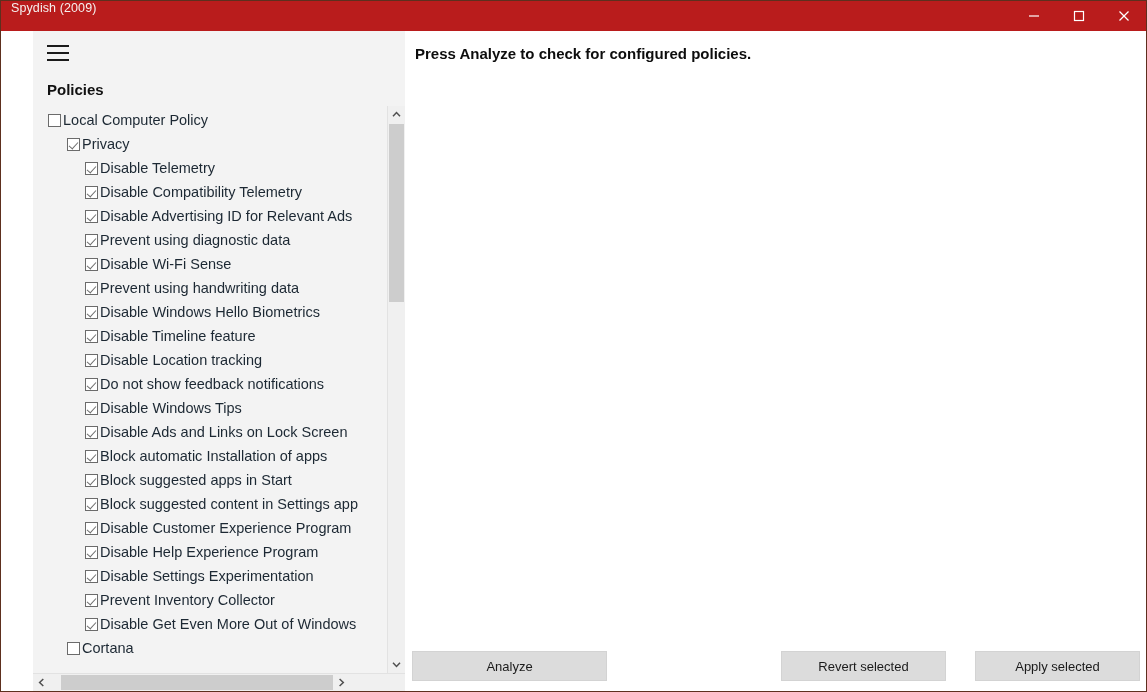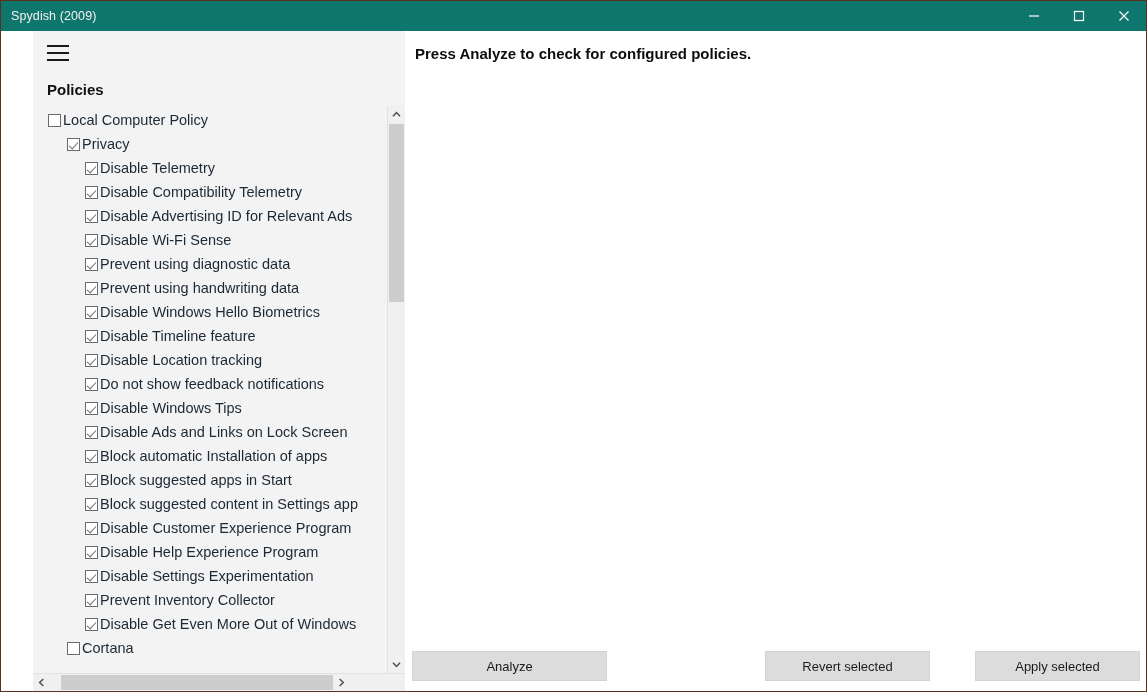--- a/index.html
+++ b/index.html
@@ -23,23 +23,22 @@
     background: #ffffff;
     display: flex;
     flex-direction: column;
     overflow: hidden;
   }
 
   
   .titlebar {
     height: 30px;
     min-height: 30px;
-    background: #0f766e;
-    display: flex;
-    align-items: center;
+    background: #b91c1c;
+    display: flex;
     justify-content: space-between;
     color: #ffffff;
   }
   .title-text {
     font-size: 12.5px;
     padding-left: 10px;
     letter-spacing: 0.1px;
     white-space: nowrap;
     color: #f5f0ee;
   }
@@ -283,25 +282,25 @@
             <div class="tree-row lvl2">
               <span class="cb checked"></span>
               <span>Disable Compatibility Telemetry</span>
             </div>
             <div class="tree-row lvl2">
               <span class="cb checked"></span>
               <span>Disable Advertising ID for Relevant Ads</span>
             </div>
             <div class="tree-row lvl2">
               <span class="cb checked"></span>
+              <span>Prevent using diagnostic data</span>
+            </div>
+            <div class="tree-row lvl2">
+              <span class="cb checked"></span>
               <span>Disable Wi-Fi Sense</span>
-            </div>
-            <div class="tree-row lvl2">
-              <span class="cb checked"></span>
-              <span>Prevent using diagnostic data</span>
             </div>
             <div class="tree-row lvl2">
               <span class="cb checked"></span>
               <span>Prevent using handwriting data</span>
             </div>
             <div class="tree-row lvl2">
               <span class="cb checked"></span>
               <span>Disable Windows Hello Biometrics</span>
             </div>
             <div class="tree-row lvl2">
@@ -389,19 +388,19 @@
             </svg>
         </div>
       </div>
     </div>
 
     <div class="main">
       <div class="main-header">Press Analyze to check for configured policies.</div>
       <div class="main-body"></div>
       <div class="button-bar">
         <div class="btn" style="left:7px; width:195px;">Analyze</div>
-        <div class="btn" style="left:360px; width:165px;">Revert selected</div>
+        <div class="btn" style="left:376px; width:165px;">Revert selected</div>
         <div class="btn" style="left:570px; width:165px;">Apply selected</div>
       </div>
     </div>
 
   </div>
 </div>
 
 </body></html>

